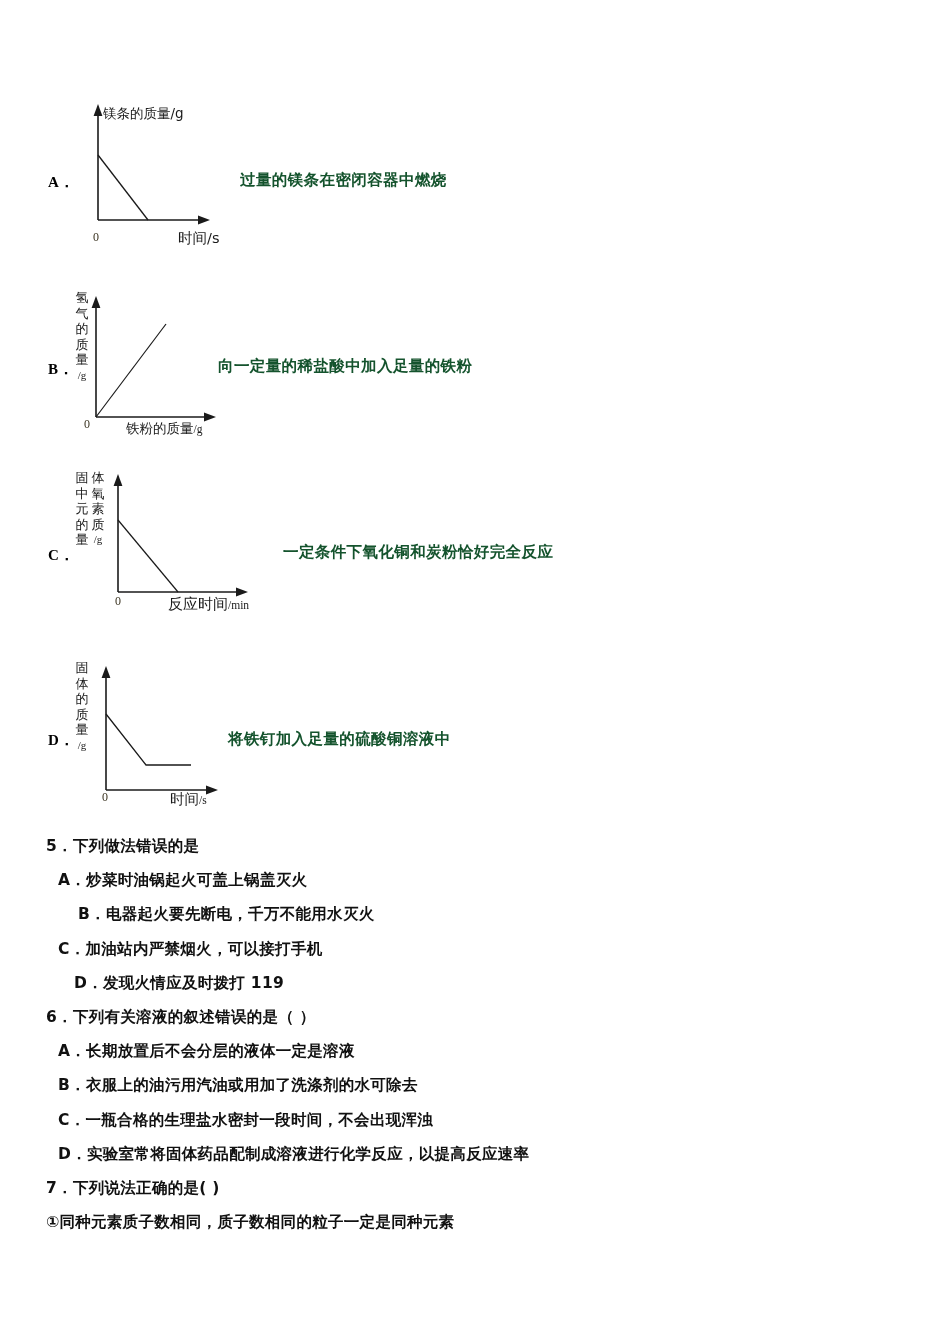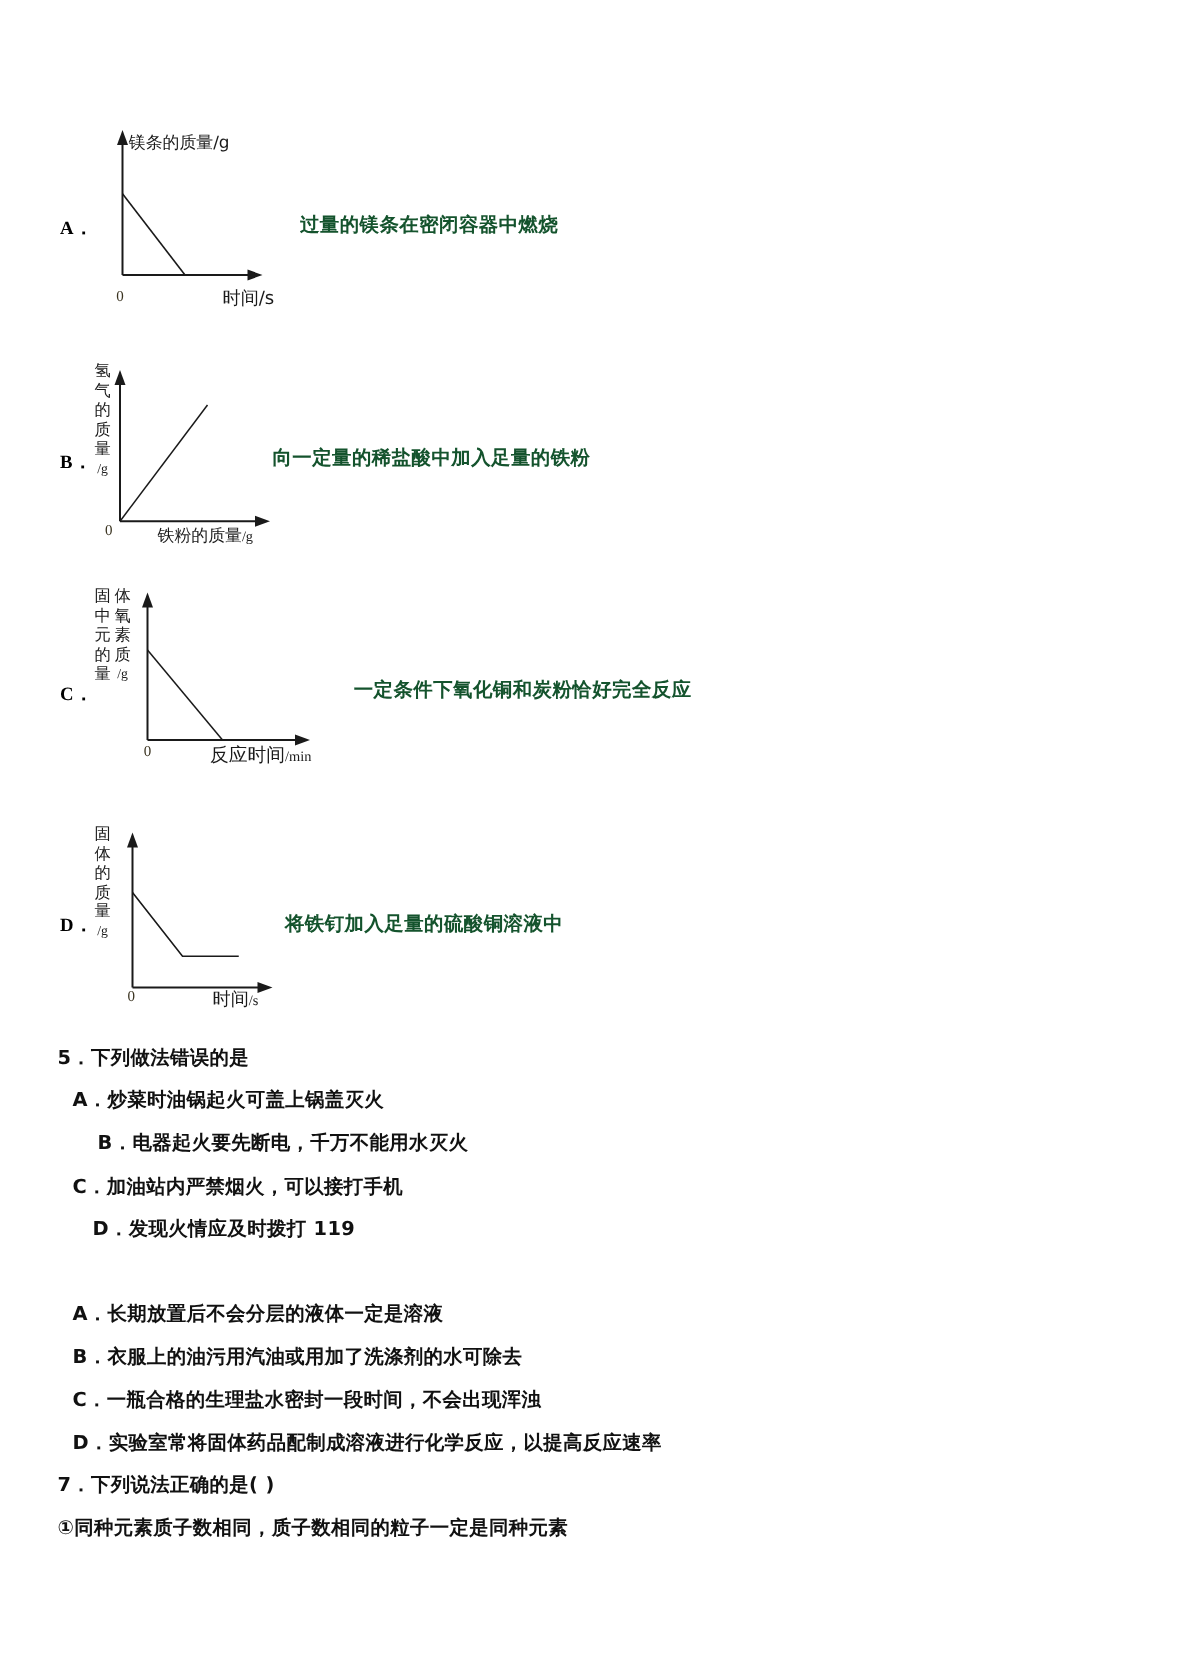--- a/index.html
+++ b/index.html
@@ -242,20 +242,21 @@
   <div class="qline" style="left:46px; top:836px;">5．下列做法错误的是</div>
 
   <div class="qline" style="left:58px; top:870px;text-align:right;">A．炒菜时油锅起火可盖上锅盖灭火</div>
 
   <div class="qline" style="left:58px; top:904px;margin-left:20px;">B．电器起火要先断电，千万不能用水灭火</div>
 
   <div class="qline" style="left:58px; top:939px;">C．加油站内严禁烟火，可以接打手机</div>
 
   <div class="qline" style="left:58px; top:973px;margin-left:16px;">D．发现火情应及时拨打 119</div>
 
+  <div class="qline" style="left:46px; top:1007px;">6．下列有关溶液的叙述错误的是（     ）</div>
 
   <div class="qline" style="left:58px; top:1075px;">B．衣服上的油污用汽油或用加了洗涤剂的水可除去</div>
 
   <div class="qline" style="left:58px; top:1041px;">A．长期放置后不会分层的液体一定是溶液</div>
 
   <div class="qline" style="left:58px; top:1144px;">D．实验室常将固体药品配制成溶液进行化学反应，以提高反应速率</div>
 
   <div class="qline" style="left:58px; top:1110px;">C．一瓶合格的生理盐水密封一段时间，不会出现浑浊</div>
 
   <div class="qline" style="left:46px; top:1178px;">7．下列说法正确的是(   )</div>

